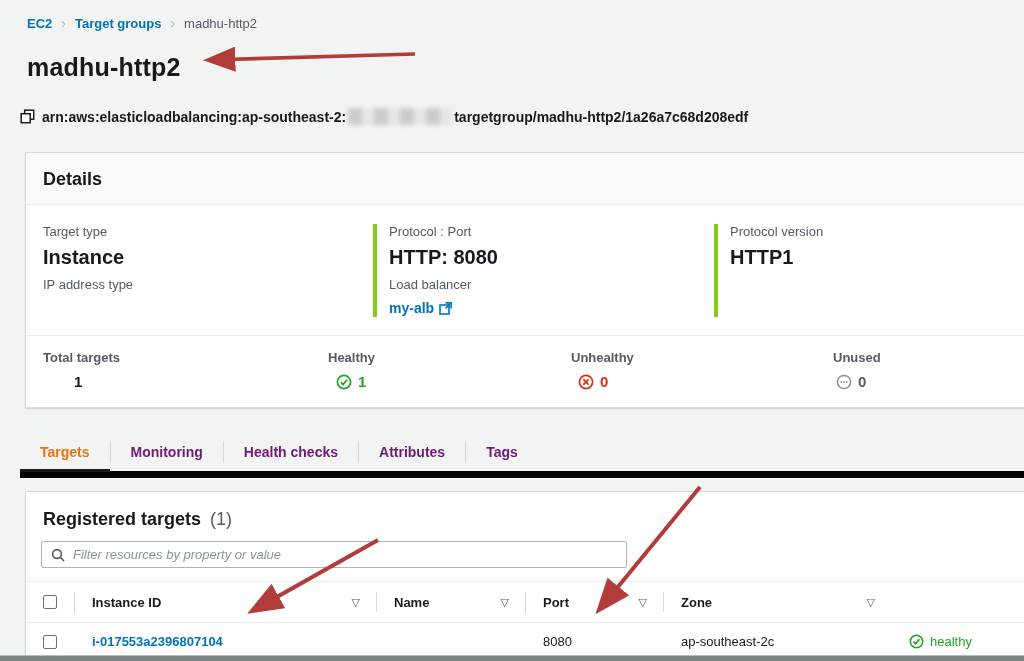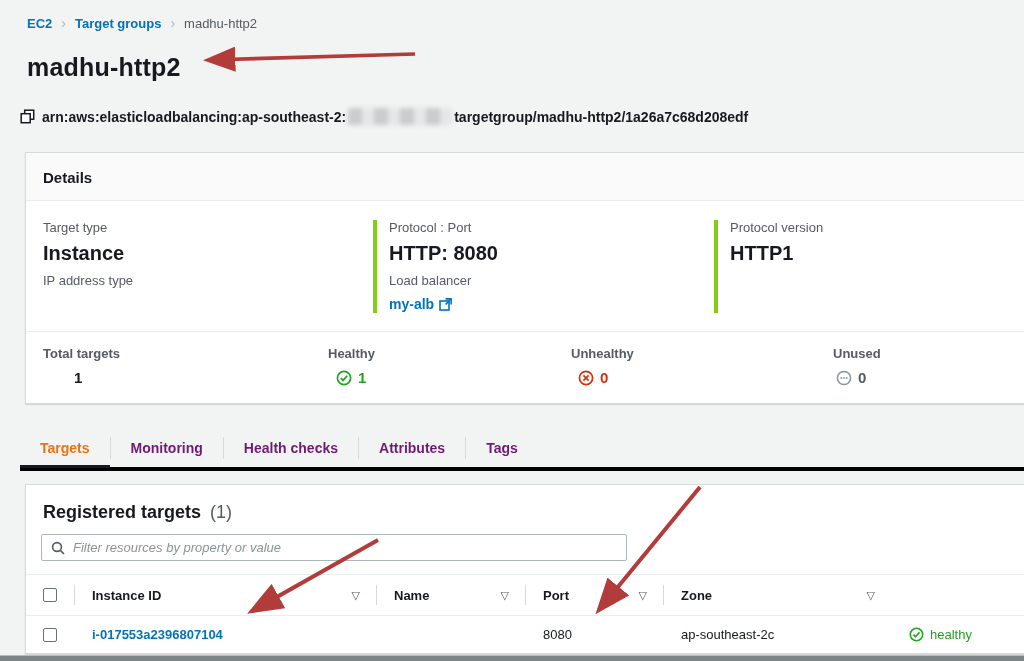--- a/index.html
+++ b/index.html
@@ -27,21 +27,21 @@
   }
 
   
   .card {
     background: #fff; border: 1px solid #d5dbdb; border-right: none;
     margin-left: 25px; width: calc(100% - 25px);
     box-shadow: 0 1px 1px rgba(0,28,36,.12);
   }
   .card-header {
     background: #fafafa; border-bottom: 1px solid #eaeded;
-    padding: 16px 20px 14px 17px; font-size: 15px; font-weight: 700;
+    padding: 16px 20px 14px 17px; font-size: 18px; font-weight: 700;
   }
   .details-card { margin-top: 27px; }
 
   .fields-grid { display: grid; grid-template-columns: 347px 341px auto; padding: 19px 0 18px 0; }
   .fields-col { padding-left: 17px; display: flex; flex-direction: column; gap: 8px; }
   .fields-col + .fields-col { border-left: 4px solid #84cc16; padding-left: 12px; }
   .field-label { font-size: 13px; color: #545b64; margin-bottom: 7px; }
   .field-value { font-size: 20px; font-weight: 700; color: #16191f; }
   .link { color: #0073bb; text-decoration: none; cursor: pointer; }
   .lb-link { display: inline-flex; align-items: center; gap: 5px; font-weight: 700; font-size: 14px; }
@@ -49,21 +49,21 @@
   .stats-row { display: grid; grid-template-columns: 285px 243px 262px auto; border-top: 1px solid #eaeded; padding: 14px 0 17px 0; }
   .stat { padding-left: 17px; }
   .stat-label { font-size: 13px; font-weight: 600; color: #545b64; margin-bottom: 8px; }
   .stat-value { font-size: 15px; font-weight: 700; display: flex; align-items: center; gap: 6px; }
   .stat-value.total { margin-left: 31px; color: #16191f; }
   .stat-value.healthy { margin-left: 8px; color: #22a322; }
   .stat-value.unhealthy { margin-left: 7px; color: #d13212; }
   .stat-value.unused { margin-left: 3px; color: #545b64; }
 
   
-  .tabs-wrap { margin: 28px 0 0 20px; border-bottom: 4px solid #000000; display: flex; align-items: stretch; }
+  .tabs-wrap { margin: 28px 0 0 20px; border-bottom: 7px solid #000000; display: flex; align-items: stretch; }
   .tab { font-size: 14px; font-weight: 700; color: #701a75; padding: 8px 20px 9px 20px;
          border-bottom: 3px solid transparent; margin-bottom: -1px; cursor: pointer; }
   .tab.active { color: #ec7211; border-bottom-color: #16191f; }
   .tab-divider { width: 1px; background: #d5dbdb; margin: 5px 0 8px 0; }
 
   
   .targets-card { margin-top: 13px; }
   .rt-header { padding: 17px 20px 11px 17px; font-size: 18px; }
   .rt-title { font-weight: 700; }
   .rt-count { font-weight: 400; color: #545b64; margin-left: 4px; }

